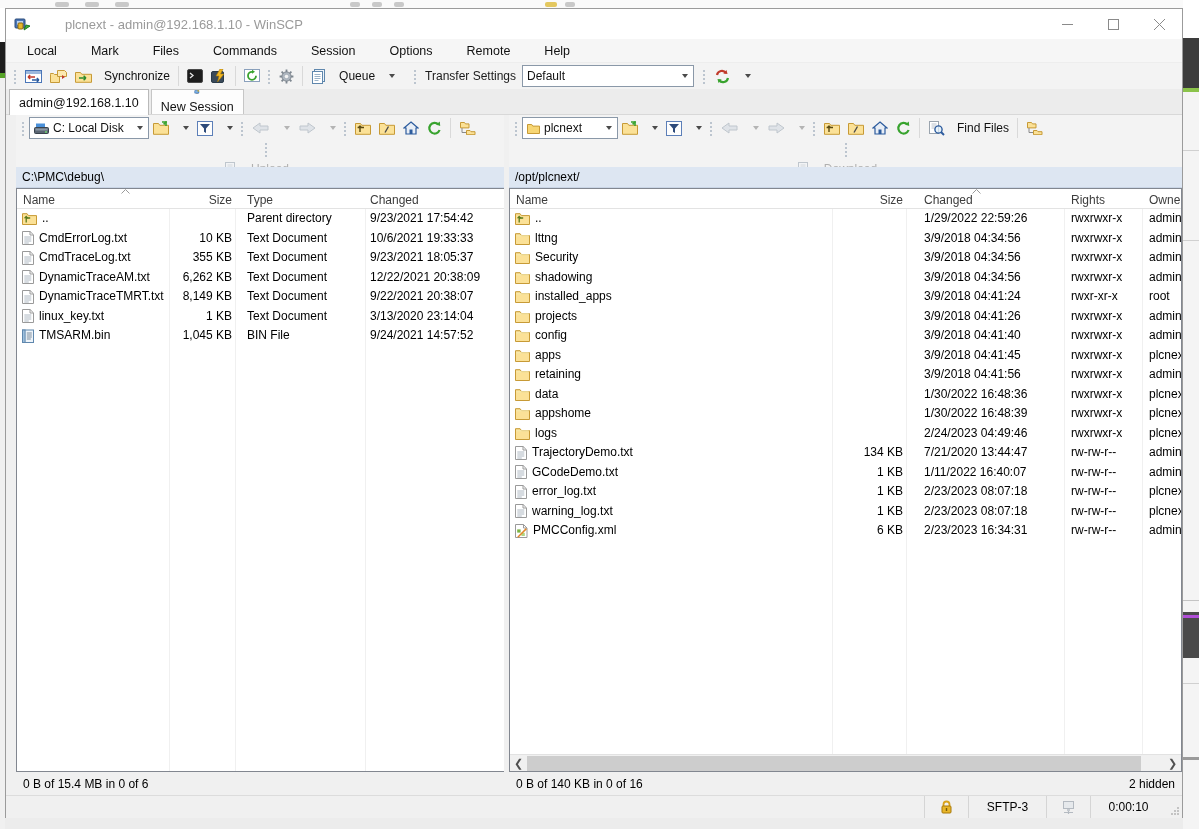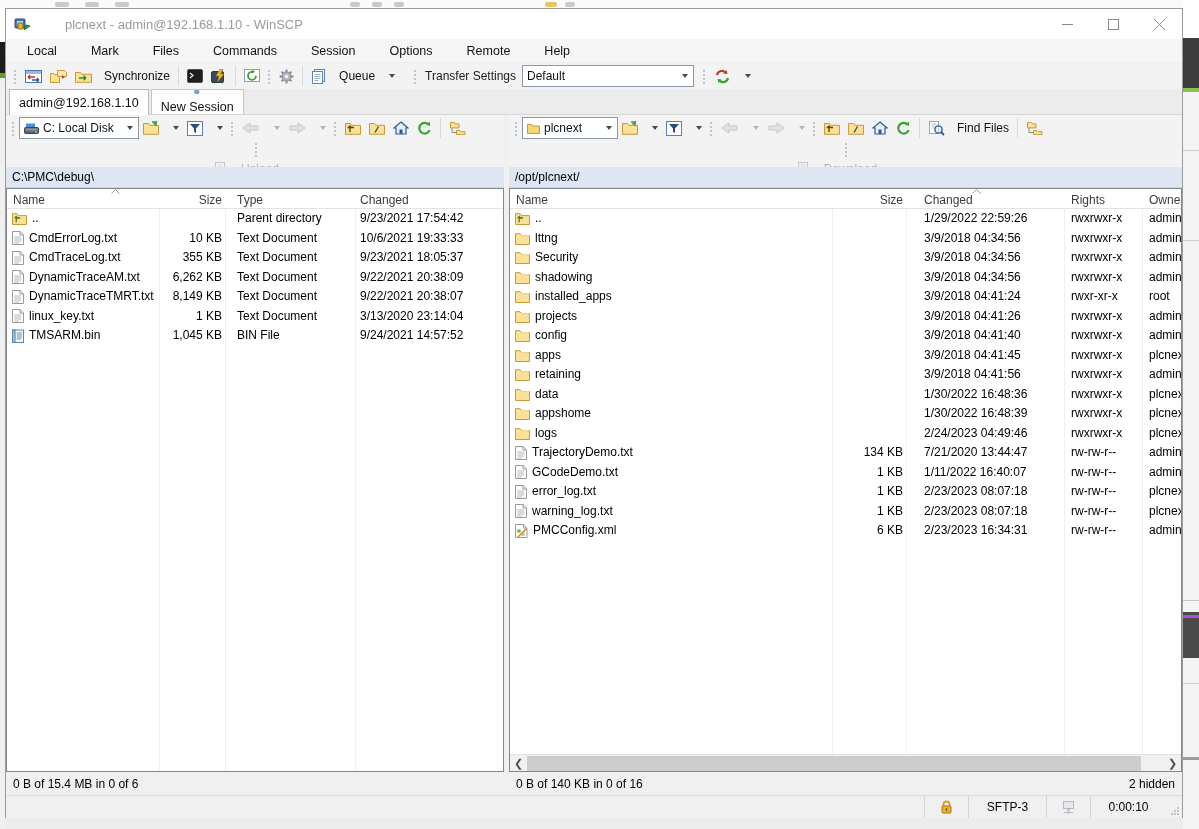--- a/index.html
+++ b/index.html
@@ -71,21 +71,21 @@
 
   .tab { display:flex; align-items:center; gap:6px; height:25px; padding:0 9px;
          border:1px solid #c6c6c6; border-bottom:none; background:#fdfdfd; margin-right:2px;flex-direction:column; }
   .tab.active { background:#ffffff; height:26px; margin-bottom:-1px; border-color:#b9b9b9; }
   .tab .tlabel { font-size:12.5px; color:#111; }
   .tab .tclose { color:#555; font-size:12px; margin-left:3px; }
 
   
   .panels { position:absolute; left:0; top:106px; width:100%; height:680px; }
   .panel { position:absolute; top:0; height:680px; }
-  .panel.left { left:0; width:498px; }
+  .panel.left { left:10px; width:498px; }
   .panel.right { left:503px; width:673px; }
   .splitter { position:absolute; left:498px; top:0; width:5px; height:680px; background:#f0f0f0; }
 
   .ptoolbar { position:absolute; left:0; width:100%; height:26px; background:#f3f3f3;
               display:flex; align-items:center; padding-left:2px; }
   .ptoolbar.r1 { top:0; } .ptoolbar.r2 { top:26px;flex-direction:column; }
 
   .pathbar { position:absolute; left:0; top:52px; width:100%; height:21px; background:#dde6f2;
              border-bottom:1px solid #c9d5e6; display:flex; align-items:center; padding-left:6px;
              font-size:12px; color:#000; }
@@ -518,21 +518,21 @@
               <div class="c name">
                 <svg width="12" height="14" viewBox="0 0 12 14">
                   <path d="M.5 .5 h7.6 l3.4 3.4 V13.5 H.5Z" fill="#fff" stroke="#9a9a9a"></path>
                   <path d="M8 .5 V4 h3.5" fill="none" stroke="#9a9a9a"></path>
                   <path d="M2.3 6h7M2.3 8h7M2.3 10h7M2.3 12h4.5" stroke="#aeb8c2"></path>
                 </svg>
                 <span>DynamicTraceAM.txt</span>
               </div>
               <div class="c size">6,262 KB</div>
               <div class="c type">Text Document</div>
-              <div class="c changed">9/22/2021 20:38:09</div>
+              <div class="c changed">12/22/2021 20:38:09</div>
             </div>
             <div class="frow">
               <div class="c name">
                 <svg width="12" height="14" viewBox="0 0 12 14">
                   <path d="M.5 .5 h7.6 l3.4 3.4 V13.5 H.5Z" fill="#fff" stroke="#9a9a9a"></path>
                   <path d="M8 .5 V4 h3.5" fill="none" stroke="#9a9a9a"></path>
                   <path d="M2.3 6h7M2.3 8h7M2.3 10h7M2.3 12h4.5" stroke="#aeb8c2"></path>
                 </svg>
                 <span>DynamicTraceTMRT.txt</span>
               </div>

